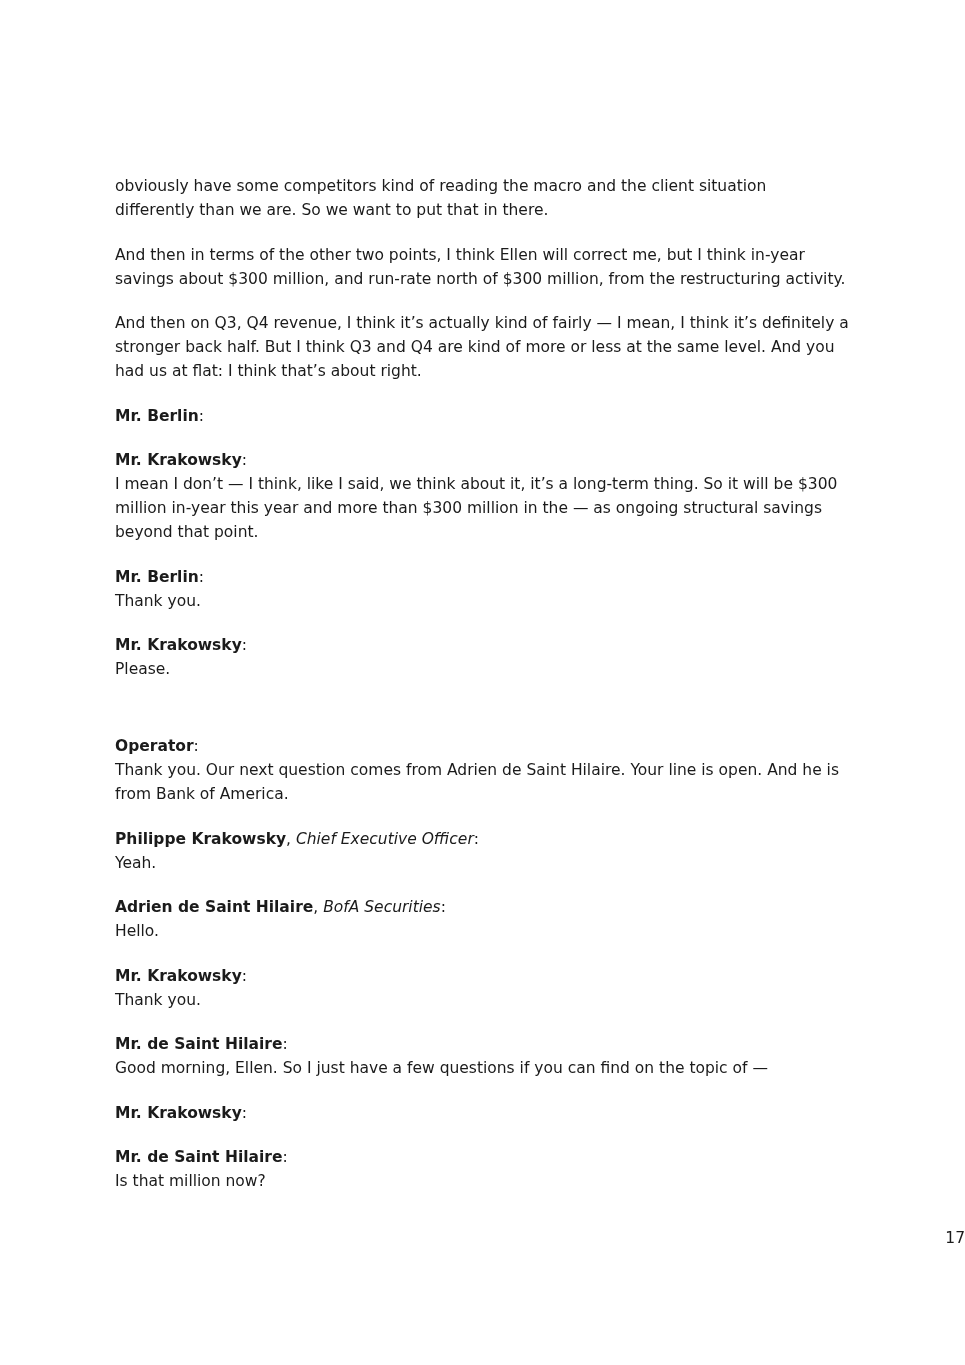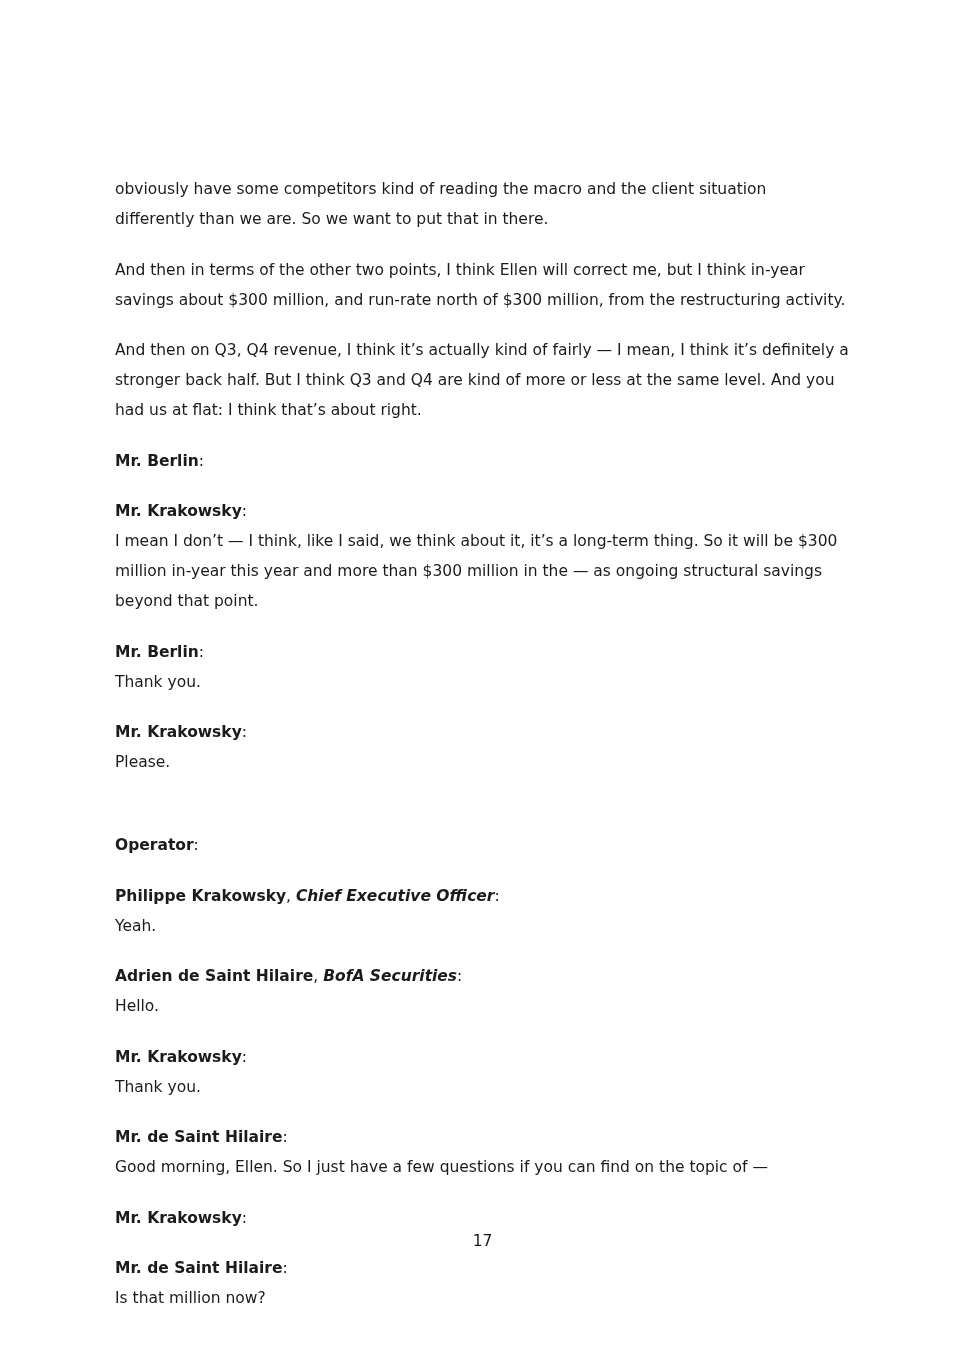--- a/index.html
+++ b/index.html
@@ -7,45 +7,45 @@
     padding: 0;
     background: #ffffff;
   }
   .page {
     position: relative;
     width: 965px;
     height: 1365px;
     background: #ffffff;
     font-family: "DejaVu Sans", "Liberation Sans", sans-serif;
     font-size: 15.5px;
-    line-height: 30px;
+    line-height: 24px;
     color: #1b1b1b;
     overflow: hidden;
   }
   .content {
     position: absolute;
     top: 174px;
     left: 115px;
     width: 734px;
   }
   .para {
     margin: 0 0 20.5px 0;
   }
   .para.section-gap {
     margin-top: 53px;
   }
   .speaker-line { }
   .b { font-weight: bold; }
-  .i { font-style: italic; font-weight: bold; }
+  .i { font-style: italic; }
   .page-number {
     position: absolute;
     top: 1226px;
     left: 0;
     width: 100%;
-    text-align: center;
+    text-align: right;
   }
 </style>
 </head>
 <body>
 
 <div class="page">
   <div class="content">
       <div class="para">
         <div class="body-text">obviously have some competitors kind of reading the macro and the client situation differently than we are. So we want to put that in there.</div>
       </div>
@@ -65,20 +65,21 @@
       <div class="para">
         <div class="speaker-line"><span class="b">Mr. Berlin</span><span>:</span></div>
         <div class="body-text">Thank you.</div>
       </div>
       <div class="para">
         <div class="speaker-line"><span class="b">Mr. Krakowsky</span><span>:</span></div>
         <div class="body-text">Please.</div>
       </div>
       <div class="para section-gap">
         <div class="speaker-line"><span class="b">Operator</span><span>:</span></div>
+        <div class="body-text">Thank you. Our next question comes from Adrien de Saint Hilaire. Your line is open. And he is from Bank of America.</div>
       </div>
       <div class="para">
         <div class="speaker-line"><span class="b">Philippe Krakowsky</span><span>, </span><span class="i">Chief Executive Officer</span><span>:</span></div>
         <div class="body-text">Yeah.</div>
       </div>
       <div class="para">
         <div class="speaker-line"><span class="b">Adrien de Saint Hilaire</span><span>, </span><span class="i">BofA Securities</span><span>:</span></div>
         <div class="body-text">Hello.</div>
       </div>
       <div class="para">

